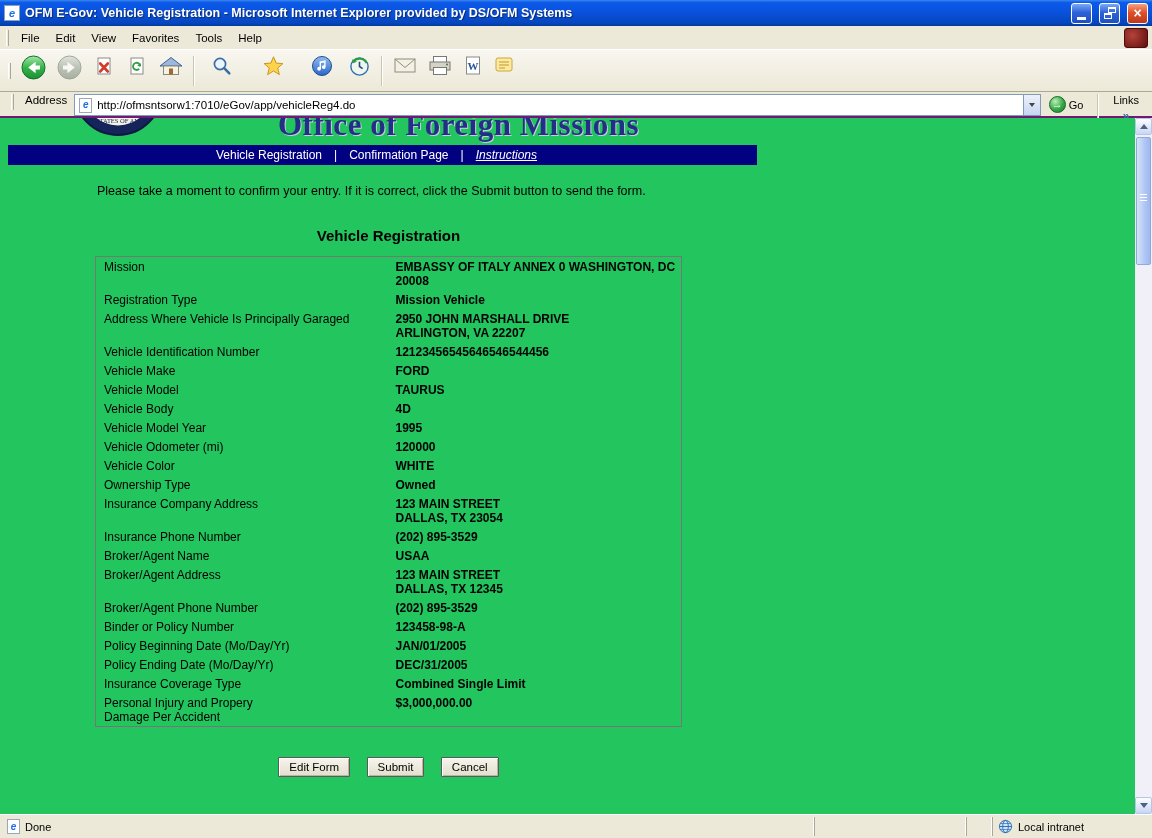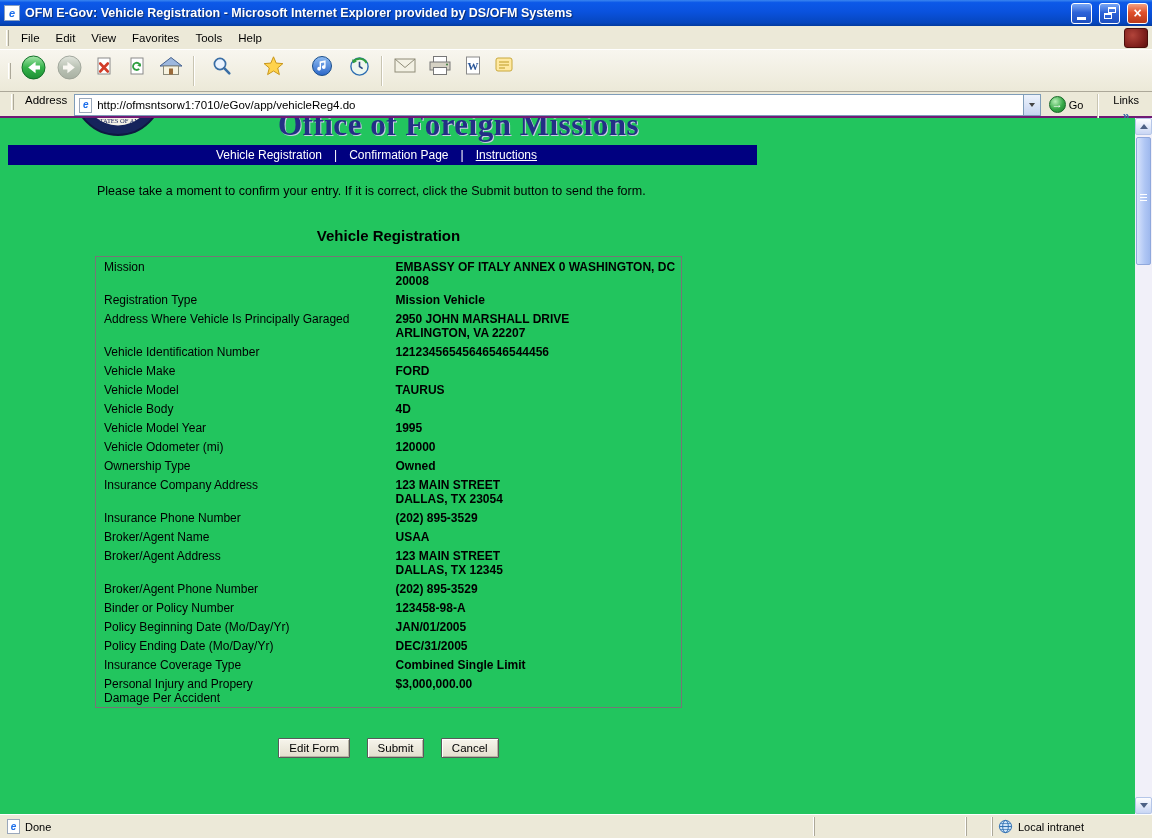--- a/index.html
+++ b/index.html
@@ -114,21 +114,21 @@
     font-size: 31px; letter-spacing: .5px; color: #232F85; line-height: 32px;
     text-shadow: 1px 1px 0 #c9cde4;
   }
 
   .nav-bar {
     margin-left: 8px; width: 749px; height: 20px; background: #000080;
     display: flex; align-items: center; justify-content: center; gap: 12px;
     color: #fff; font-size: 12px;
   }
   .nav-item { display: flex; align-items: center; gap: 12px; cursor: default; }
-  .nav-item:last-child .nav-label { text-decoration: underline; cursor: pointer; }
+  .nav-item:last-child .nav-label { text-decoration: underline; cursor: pointer; font-style: italic; }
 
   .intro-text { margin: 19px 0 0 97px; font-size: 12.5px; }
 
   .page-heading { margin: 29px 0 0 95px; width: 587px; text-align: center; font-size: 15px; font-weight: bold; }
 
   table.confirm { margin: 12px 0 0 95px; width: 587px; border-collapse: collapse; border: 1px solid #767676; }
   table.confirm td { vertical-align: top; font-size: 12px; line-height: 14px; padding: 2.5px 4px 2.5px 8px; }
   td.field-label { width: 292px; white-space: pre-line; }
   td.field-value { font-weight: bold; white-space: pre-line; }
 
@@ -480,20 +480,24 @@
               <td class="field-label">Vehicle Model Year</td>
               <td class="field-value">1995</td>
             </tr>
 
 
             <tr>
               <td class="field-label">Vehicle Odometer (mi)</td>
               <td class="field-value">120000</td>
             </tr>
 
+            <tr>
+              <td class="field-label">Vehicle Color</td>
+              <td class="field-value">WHITE</td>
+            </tr>
 
             <tr>
               <td class="field-label">Ownership Type</td>
               <td class="field-value">Owned</td>
             </tr>
 
 
             <tr>
               <td class="field-label">Insurance Company Address</td>
               <td class="field-value">123 MAIN STREET

